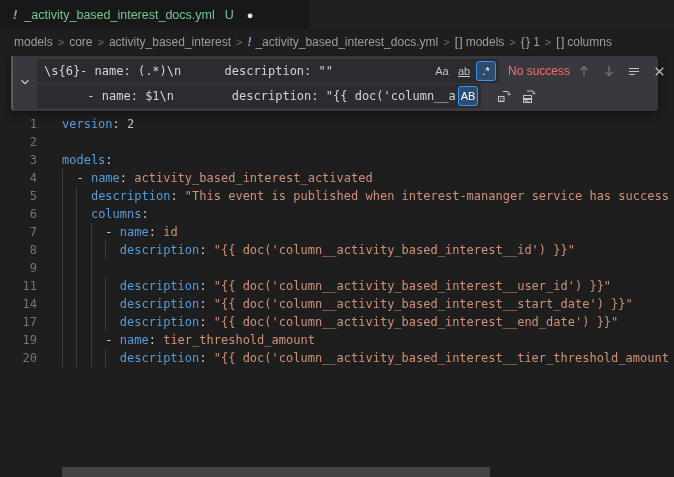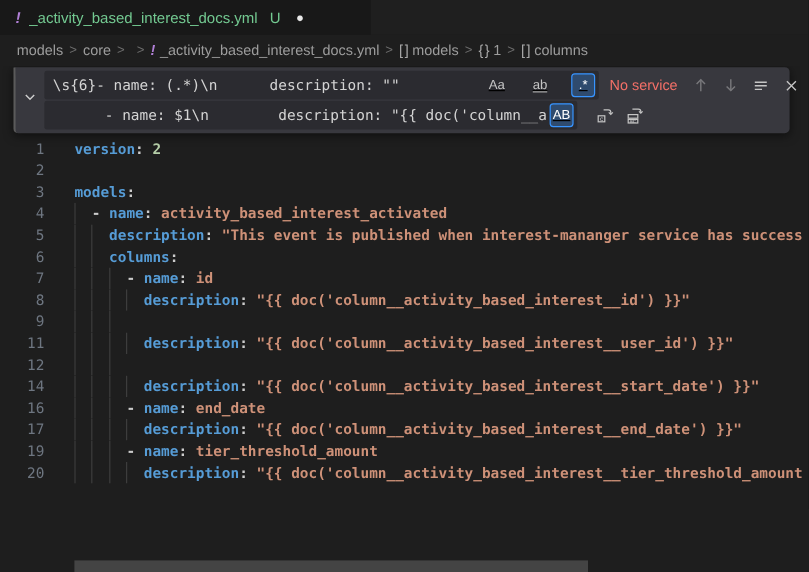--- a/index.html
+++ b/index.html
@@ -25,21 +25,21 @@
   }
   .bc-sep { margin:0 5px; color:#6e6e6e; font-size:11px; }
   .bc-item { display:inline-flex; align-items:center; gap:4px; cursor:pointer; }
   .bc-yml-icon { color:#b180d7; font-weight:bold; font-style:italic; }
   .bc-symbol { color:#a9a9a9; letter-spacing:-1px; }
   
   .editor { position:relative; height:422px; background:#1e1e1e; overflow:hidden; }
   .lines { padding-top:60px; font-family:"DejaVu Sans Mono", monospace; font-size:12px; }
   .line { display:flex; height:18px; line-height:18px; }
   .ln { flex:none; width:37px; text-align:right; color:#6e7681; user-select:none; }
-  .code { position:relative; flex:1; padding-left:25px; white-space:pre; overflow:hidden;font-weight:bold; }
+  .code { position:relative; flex:1; padding-left:25px; white-space:pre; overflow:hidden; }
   .guide { position:absolute; top:0; bottom:0; width:1px; background:#3d3d3d; }
   .tok-key { color:#569cd6; }
   .tok-p, .tok-d { color:#cccccc; }
   .tok-val, .tok-str { color:#ce9178; }
   .tok-num { color:#b5cea8; }
   .hscrollbar {
     position:absolute; left:62px; bottom:0; width:428px; height:10px;
     background:rgba(121,121,121,0.42);
   }
   
@@ -55,21 +55,21 @@
   .fw-input {
     background:#2b2b30; border-radius:2px; height:24px; display:flex; align-items:center;
     overflow:hidden; cursor:text;
   }
   .fw-input .itext {
     flex:1; padding-left:7px; font-family:"DejaVu Sans Mono", monospace; font-size:12px;
     color:#d4d4d4; white-space:pre; overflow:hidden;
   }
   .find-input { width:462px; }
   .replace-input { width:444px; }
-  .toggles { flex:none; display:flex; gap:16px; margin:0 3px;text-decoration:underline; }
+  .toggles { flex:none; display:flex; gap:2px; margin:0 3px; }
   .tgl {
     width:20px; height:20px; border-radius:3px; display:flex; align-items:center; justify-content:center;
     font-size:11px; color:#c5c5c5; cursor:pointer; border:1px solid transparent;
     font-family:"Liberation Sans", sans-serif;
   }
   .tgl.active { background:rgba(55,148,255,0.30); border-color:#3794ff; color:#fff; }
   .tgl .uw { border-bottom:1px solid #c5c5c5; line-height:10px; display:inline-block; }
   .fw-status { margin-left:9px; font-size:12px; color:#f47068; white-space:nowrap; min-width:62px; }
   .icon-btn {
     width:22px; height:22px; margin-left:3px; border-radius:3px;
@@ -95,20 +95,23 @@
 
   <div class="breadcrumb" id="breadcrumb">
       <span class="bc-item">
         <span>models</span>
       </span>
       <span class="bc-sep">&gt;</span>
       <span class="bc-item">
         <span>core</span>
       </span>
       <span class="bc-sep">&gt;</span>
+      <span class="bc-item">
+        <span>activity_based_interest</span>
+      </span>
       <span class="bc-sep">&gt;</span>
       <span class="bc-item">
         <span class="bc-yml-icon">!</span>
         <span>_activity_based_interest_docs.yml</span>
       </span>
       <span class="bc-sep">&gt;</span>
       <span class="bc-item">
         <span class="bc-symbol">[ ]</span>
         <span>models</span>
       </span>
@@ -160,30 +163,22 @@
         </div>
         <div class="line">
           <div class="ln">9</div>
           <div class="code"><div class="guide" style="left: 25px;"></div><div class="guide" style="left: 39.45px;"></div><div class="guide" style="left: 53.9px;"></div></div>
         </div>
         <div class="line">
           <div class="ln">11</div>
           <div class="code"><div class="guide" style="left: 25px;"></div><div class="guide" style="left: 39.45px;"></div><div class="guide" style="left: 53.9px;"></div><div class="guide" style="left: 68.35px;"></div><span class="tok-ws">        </span><span class="tok-key">description</span><span class="tok-p">: </span><span class="tok-str">"{{ doc('column__activity_based_interest__user_id') }}"</span></div>
         </div>
         <div class="line">
-          <div class="ln">12</div>
-          <div class="code"><div class="guide" style="left: 25px;"></div><div class="guide" style="left: 39.45px;"></div><div class="guide" style="left: 53.9px;"></div></div>
-        </div>
-        <div class="line">
           <div class="ln">14</div>
           <div class="code"><div class="guide" style="left: 25px;"></div><div class="guide" style="left: 39.45px;"></div><div class="guide" style="left: 53.9px;"></div><div class="guide" style="left: 68.35px;"></div><span class="tok-ws">        </span><span class="tok-key">description</span><span class="tok-p">: </span><span class="tok-str">"{{ doc('column__activity_based_interest__start_date') }}"</span></div>
-        </div>
-        <div class="line">
-          <div class="ln">16</div>
-          <div class="code"><div class="guide" style="left: 25px;"></div><div class="guide" style="left: 39.45px;"></div><div class="guide" style="left: 53.9px;"></div><span class="tok-ws">      </span><span class="tok-d">- </span><span class="tok-key">name</span><span class="tok-p">: </span><span class="tok-val">end_date</span></div>
         </div>
         <div class="line">
           <div class="ln">17</div>
           <div class="code"><div class="guide" style="left: 25px;"></div><div class="guide" style="left: 39.45px;"></div><div class="guide" style="left: 53.9px;"></div><div class="guide" style="left: 68.35px;"></div><span class="tok-ws">        </span><span class="tok-key">description</span><span class="tok-p">: </span><span class="tok-str">"{{ doc('column__activity_based_interest__end_date') }}"</span></div>
         </div>
         <div class="line">
           <div class="ln">19</div>
           <div class="code"><div class="guide" style="left: 25px;"></div><div class="guide" style="left: 39.45px;"></div><div class="guide" style="left: 53.9px;"></div><span class="tok-ws">      </span><span class="tok-d">- </span><span class="tok-key">name</span><span class="tok-p">: </span><span class="tok-val">tier_threshold_amount</span></div>
         </div>
         <div class="line">
@@ -207,21 +202,21 @@
           <div class="fw-input find-input">
             <span class="itext">\s{6}- name: (.*)\n      description: ""</span>
             <span class="toggles" id="find-toggles">
                 <span class="tgl">Aa</span>
                 <span class="tgl">
                   <span class="uw">ab</span>
                 </span>
                 <span class="tgl active">.*</span>
               </span>
           </div>
-          <span class="fw-status">No service</span>
+          <span class="fw-status">No success</span>
           <div class="icon-btn disabled">
             <span>
               <svg width="16" height="16" viewBox="0 0 16 16" fill="none" stroke="#c5c5c5" stroke-width="1.2">
                   <path d="M8 13V3.5"></path>
                   <path d="M4.5 7 8 3.5 11.5 7"></path>
                 </svg>
             </span>
           </div>
           <div class="icon-btn disabled">
             <span>

